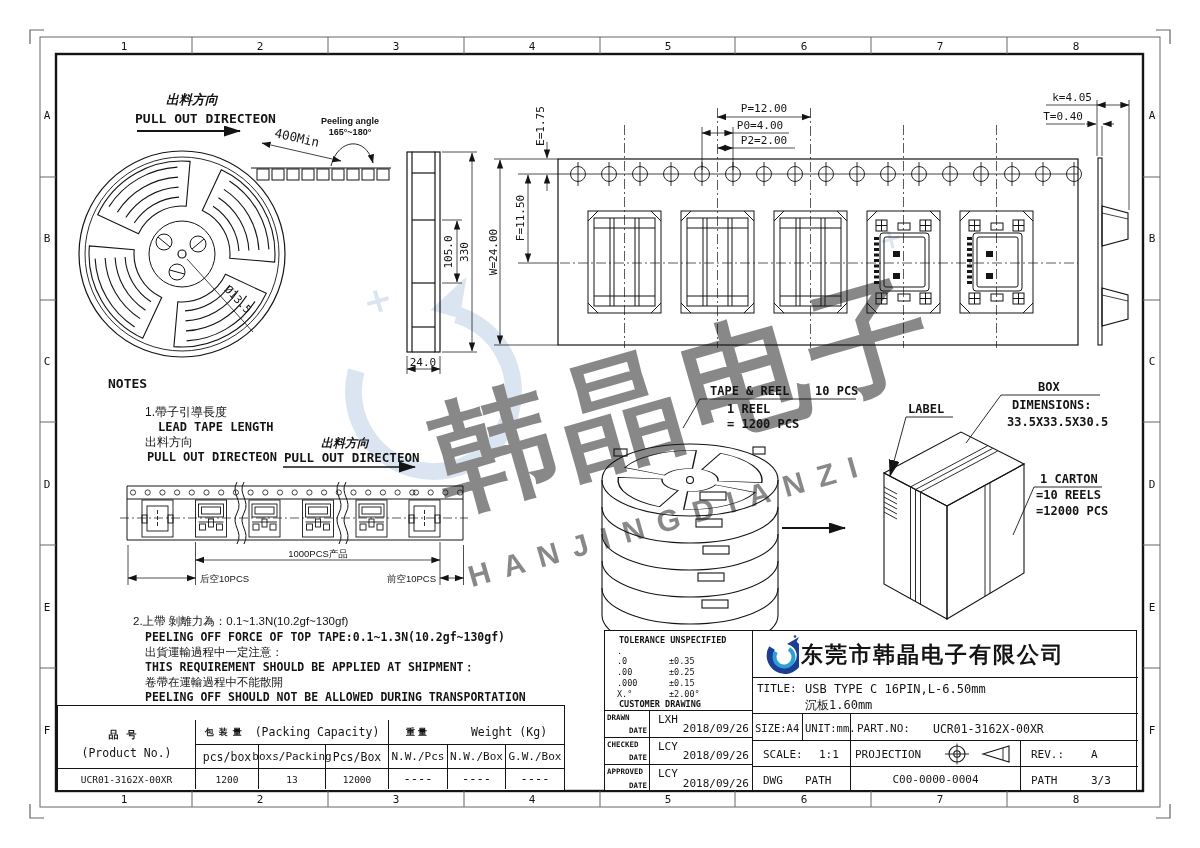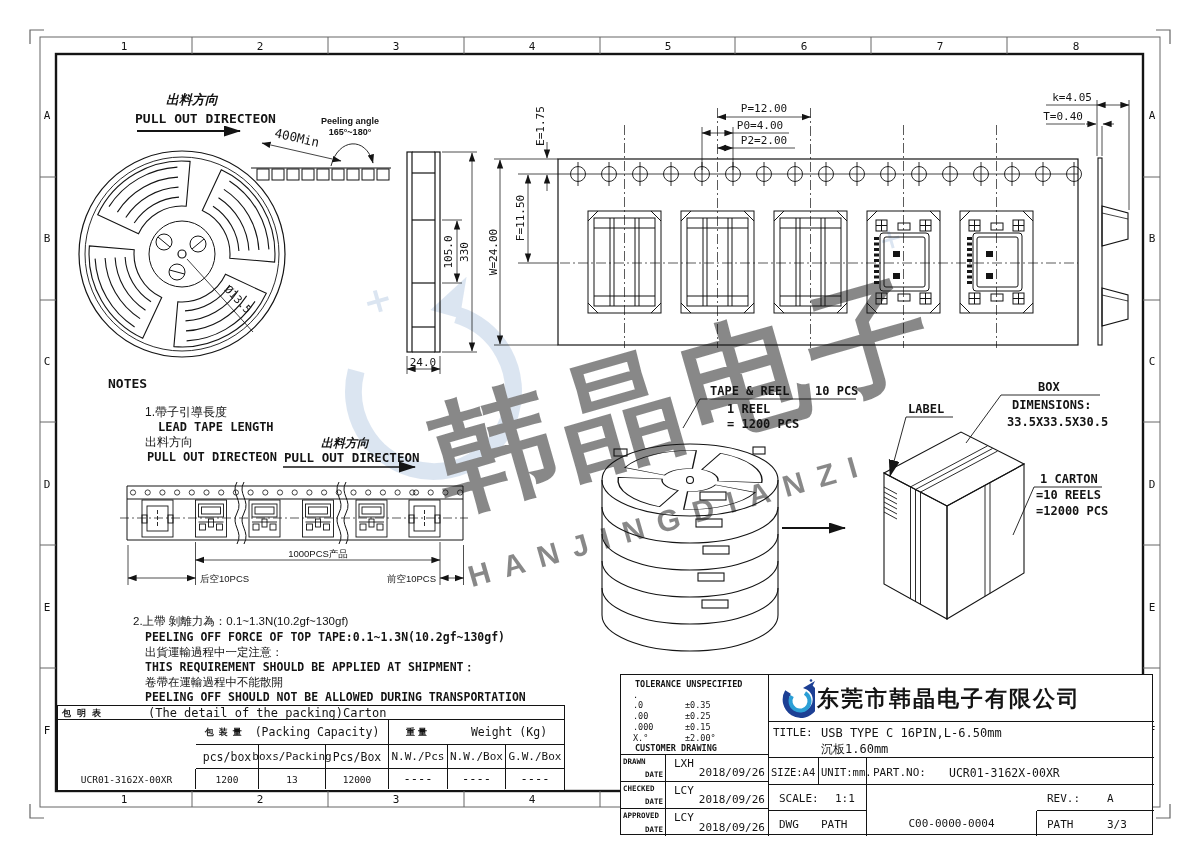--- a/index.html
+++ b/index.html
@@ -459,23 +459,23 @@
     <text x="1012" y="409">DIMENSIONS:</text>
     <text x="1007" y="426">33.5X33.5X30.5</text>
     <text x="1040" y="483">1 CARTON</text>
     <text x="1036" y="499">=10 REELS</text>
     <text x="1036" y="515">=12000 PCS</text>
   </g>
 </g>
 </svg>
 
 <div class="tbl" style="left:57px;top:705px;width:508px;height:86px;">
-  <div class="cell noR" style="left:0;top:0;width:506px;height:14px;">
-    <span class="abs bold cnf" style="left:4px;top:1px;font-size:9px;letter-spacing:6px;">包明表</span>
-    <span class="abs mono" style="left:90px;top:0px;font-size:12px;">(The detail of the packing)Carton</span>
+  <div class="cell ctr" style="left:0;top:14px;width:138px;height:49px;flex-direction:column;">
+    <span class="cnf bold" style="font-size:10px;letter-spacing:8px;">品号</span>
+    <span class="mono" style="font-size:11.5px;margin-top:4px;">(Product No.)</span>
   </div>
   <div class="cell ctr" style="left:138px;top:14px;width:193px;height:25px;">
     <span class="cnf bold" style="font-size:9px;letter-spacing:5px;margin-right:8px;">包装量</span>
     <span class="mono" style="font-size:11.5px;">(Packing Capacity)</span>
   </div>
   <div class="cell noR ctr" style="left:331px;top:14px;width:175px;height:25px;gap:33px;">
     <span class="cnf bold" style="font-size:9px;letter-spacing:3px;margin-right:8px;">重量</span>
     <span class="mono" style="font-size:11.5px;">Weight (Kg)</span>
   </div>
   <div class="cell ctr mono" style="left:138px;top:39px;width:63px;height:24px;font-size:11.5px;">pcs/box</div>
@@ -486,21 +486,21 @@
   <div class="cell noR ctr mono" style="left:448px;top:39px;width:58px;height:24px;font-size:11px;">G.W./Box</div>
   <div class="cell noB ctr mono" style="left:0;top:63px;width:138px;height:20px;font-size:9.5px;">UCR01-3162X-00XR</div>
   <div class="cell noB ctr mono" style="left:138px;top:63px;width:63px;height:20px;font-size:9.5px;">1200</div>
   <div class="cell noB ctr mono" style="left:201px;top:63px;width:67px;height:20px;font-size:9.5px;">13</div>
   <div class="cell noB ctr mono" style="left:268px;top:63px;width:63px;height:20px;font-size:9.5px;">12000</div>
   <div class="cell noB ctr mono" style="left:331px;top:63px;width:59px;height:20px;font-size:12px;">----</div>
   <div class="cell noB ctr mono" style="left:390px;top:63px;width:58px;height:20px;font-size:12px;">----</div>
   <div class="cell noR noB ctr mono" style="left:448px;top:63px;width:58px;height:20px;font-size:12px;">----</div>
 </div>
 
-<div class="tbl" style="left:620px;top:630px;width:533px;height:161px;margin-top:44px;">
+<div class="tbl" style="left:604px;top:630px;width:533px;height:161px;">
 
   <div class="cell" style="left:0;top:0;width:148px;height:80px;font-size:8.5px;">
     <span class="abs bold" style="left:14px;top:4px;">TOLERANCE UNSPECIFIED</span>
     <span class="abs" style="left:12px;top:15px;">.</span>
     <span class="abs" style="left:12px;top:25px;">.0</span>
         <span class="abs" style="left:64px;top:25px;">±0.35</span>
     <span class="abs" style="left:12px;top:36px;">.00</span>
         <span class="abs" style="left:64px;top:36px;">±0.25</span>
     <span class="abs" style="left:12px;top:47px;">.000</span>
         <span class="abs" style="left:64px;top:47px;">±0.15</span>
@@ -558,20 +558,31 @@
   </div>
   <div class="cell noR" style="left:246px;top:83px;width:287px;height:27px;">
     <span class="abs mono" style="left:6px;top:8px;font-size:11px;">PART.NO:</span>
     <span class="abs mono" style="left:82px;top:8px;font-size:11.5px;">UCR01-3162X-00XR</span>
   </div>
 
   <div class="cell" style="left:148px;top:110px;width:98px;height:26px;">
     <span class="abs mono" style="left:10px;top:7px;font-size:11px;">SCALE:</span>
     <span class="abs mono" style="left:66px;top:7px;font-size:11px;">1:1</span>
   </div>
+  <div class="cell" style="left:246px;top:110px;width:170px;height:26px;">
+    <span class="abs mono" style="left:4px;top:7px;font-size:11px;">PROJECTION</span>
+    <svg width="74" height="22" style="position:absolute;left:92px;top:2px;">
+      <circle cx="14" cy="11" r="8" stroke="#141414" fill="none" stroke-width="1.1"></circle>
+      <circle cx="14" cy="11" r="3.2" stroke="#141414" fill="none" stroke-width="1.1"></circle>
+      <line x1="2" y1="11" x2="26" y2="11" stroke="#141414" stroke-width="0.9"></line>
+      <line x1="14" y1="0.5" x2="14" y2="21.5" stroke="#141414" stroke-width="0.9"></line>
+      <path d="M40,11 L66,3 L66,19 Z" stroke="#141414" fill="none" stroke-width="1.1"></path>
+      <line x1="60" y1="5" x2="60" y2="17" stroke="#141414" stroke-width="0.9"></line>
+    </svg>
+  </div>
   <div class="cell noR" style="left:416px;top:110px;width:117px;height:26px;">
     <span class="abs mono" style="left:10px;top:7px;font-size:11px;text-align:center;">REV.:</span>
     <span class="abs mono" style="left:70px;top:7px;font-size:11px;">A</span>
   </div>
 
   <div class="cell noB" style="left:148px;top:136px;width:98px;height:25px;">
     <span class="abs mono" style="left:10px;top:7px;font-size:11px;">DWG</span>
     <span class="abs mono" style="left:52px;top:7px;font-size:11px;">PATH</span>
   </div>
   <div class="cell noB ctr mono" style="left:246px;top:136px;width:170px;height:25px;font-size:11px;">C00-0000-0004</div>

